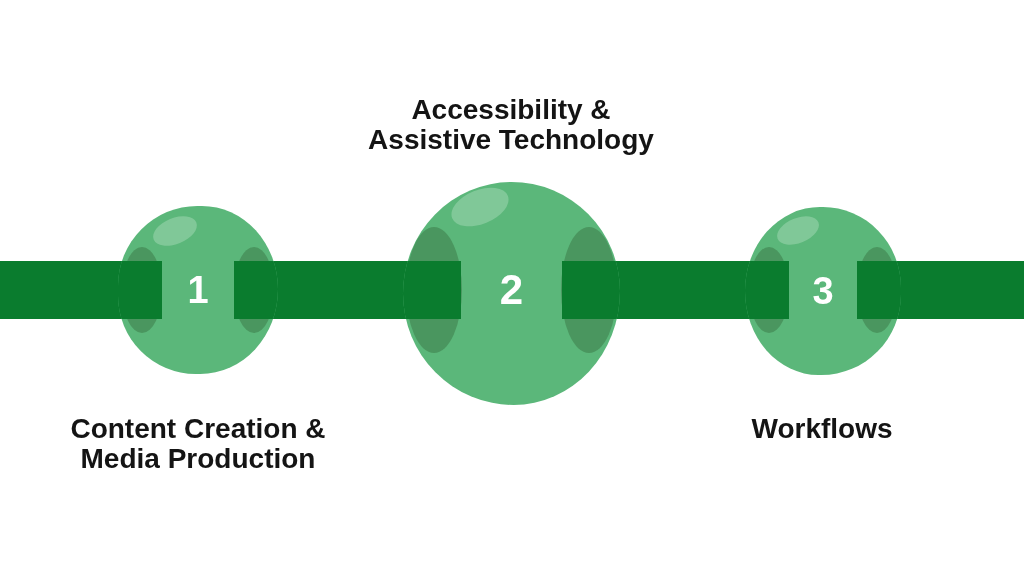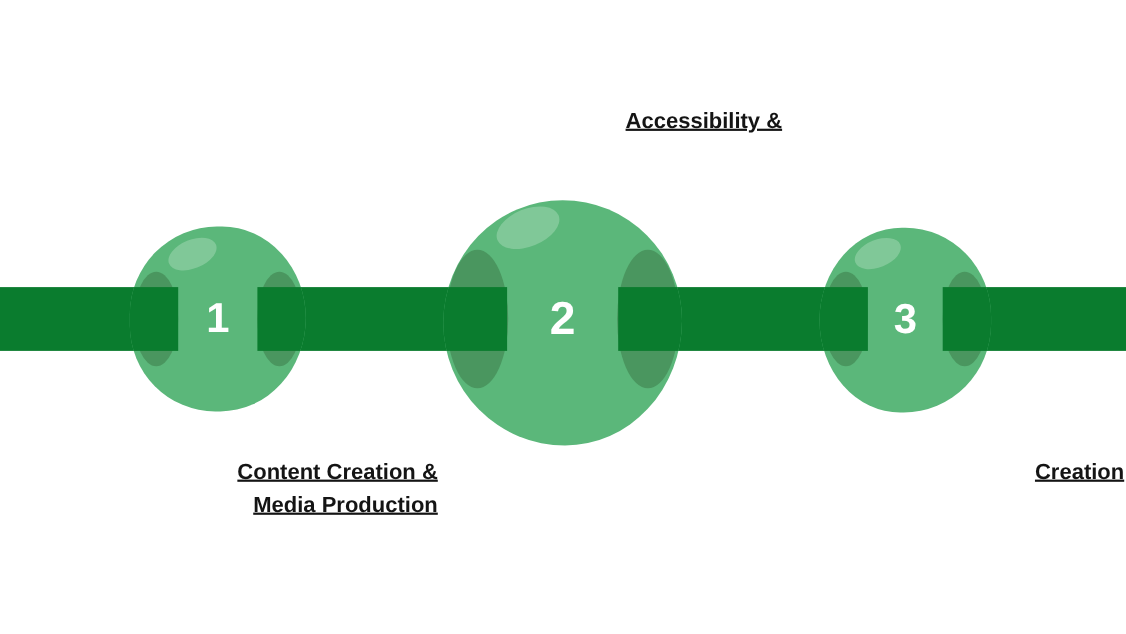--- a/index.html
+++ b/index.html
@@ -83,41 +83,41 @@
     color: var(--c-number-text, #ffffff);
     font-weight: bold;
   }
   .n1 .num, .n3 .num { font-size: 38px; }
   .n2 .num { font-size: 42px; top: calc(50% - 4px); }
 
   
   .label {
     position: absolute;
     width: 400px;
-    text-align: right;
+    text-align: center;
     font-weight: bold;
-    font-size: 20px;
+    font-size: 28px;
     line-height: 30px;
     color: var(--c-label-text, #141414);
-    text-decoration: underline;
   }
   .label.l1 { left: -2px;  top: 414px; }
   .label.l2 { left: 311px; top: 95px;  }
   .label.l3 { left: 622px; top: 414px; }
   .label span { display: block; }
 </style>
 </head>
 <body>
 
 <div class="stage">
 
   <div class="bar"></div>
 
   <div class="label l2">
     <span>Accessibility &amp;</span>
+    <span>Assistive Technology</span>
   </div>
 
   <div class="bead n1">
     <div class="hole left"></div>
     <div class="hole right"></div>
     <div class="stub left"></div>
     <div class="stub right"></div>
     <div class="shine"></div>
     <div class="num">1</div>
   </div>
@@ -139,16 +139,16 @@
     <div class="shine"></div>
     <div class="num">3</div>
   </div>
 
   <div class="label l1">
     <span>Content Creation &amp;</span>
     <span>Media Production</span>
   </div>
 
   <div class="label l3">
-    <span>Creation</span>
+    <span>Workflows</span>
   </div>
 
 </div>
 
 </body></html>

